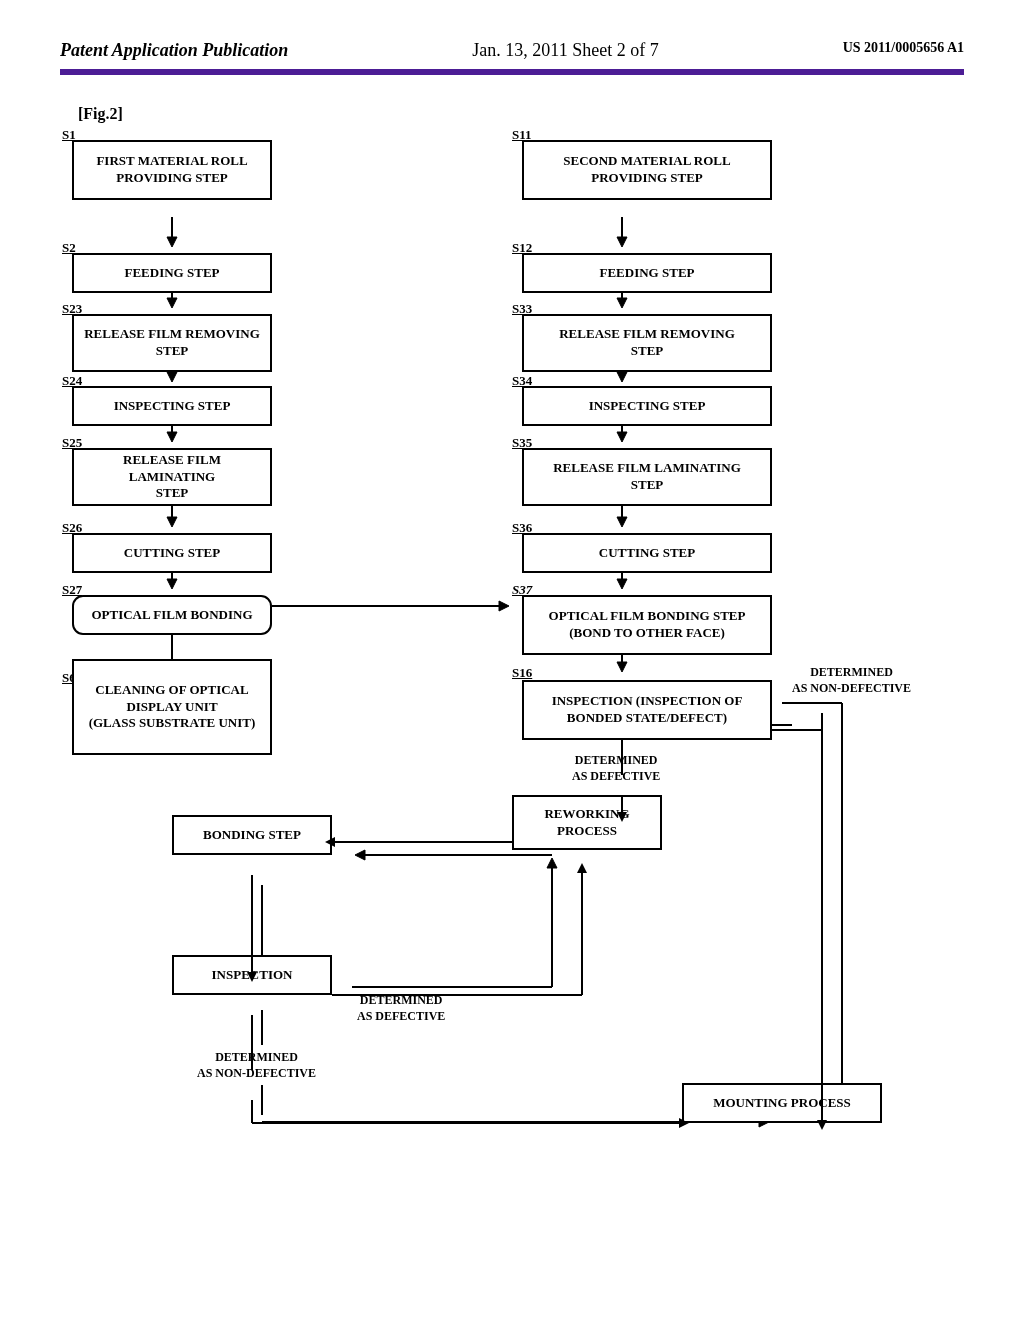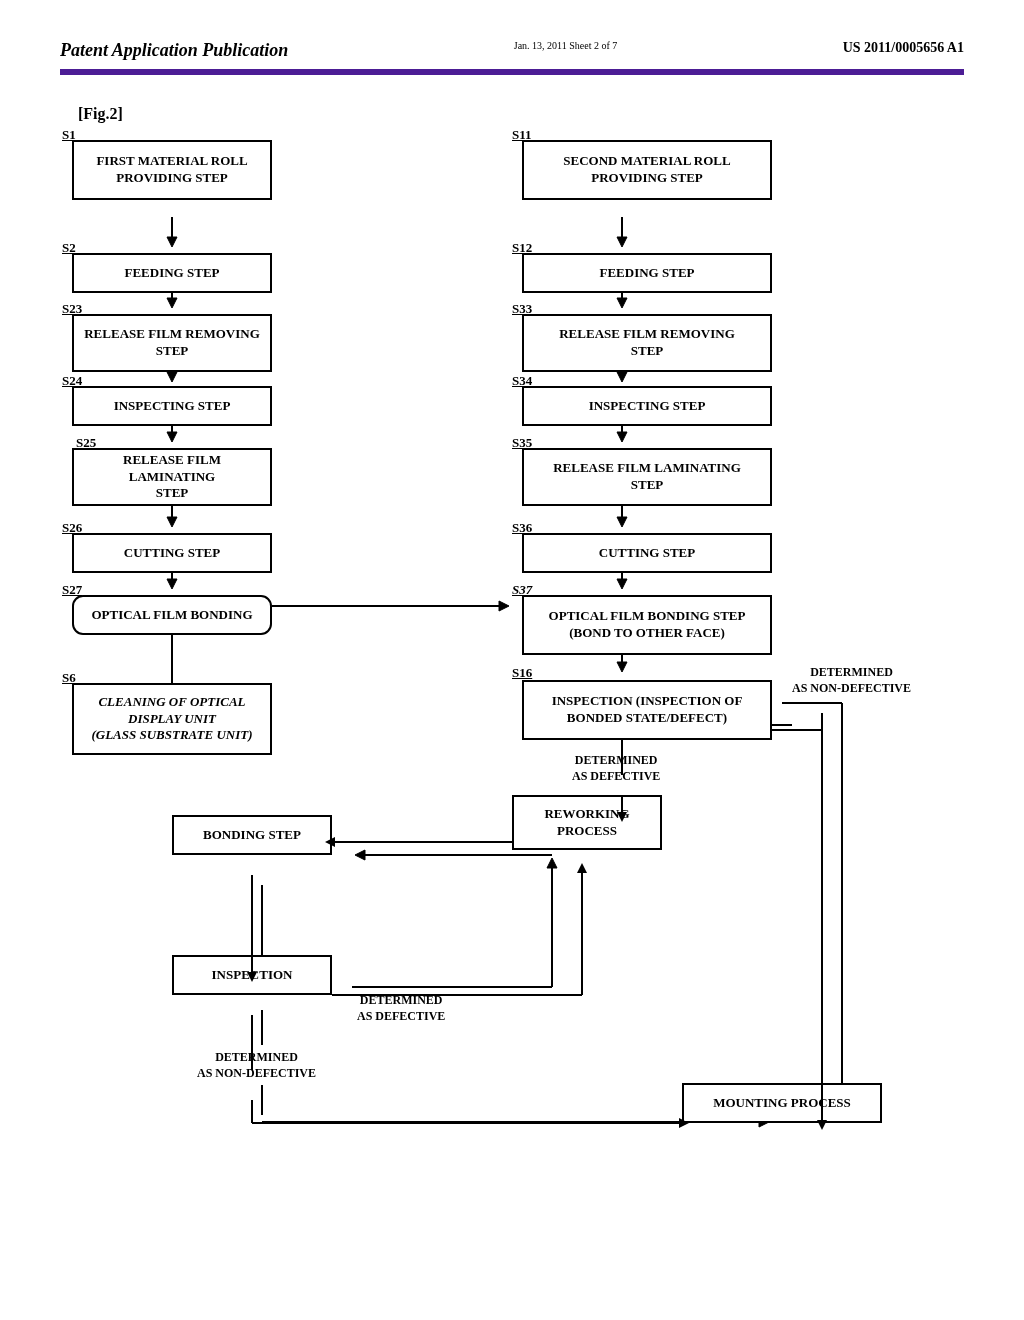--- a/index.html
+++ b/index.html
@@ -25,21 +25,21 @@
       border-bottom: 6px solid #4c1d95;
       padding-bottom: 8px;
       margin-bottom: 30px;
     }
     .header-left {
       font-size: 18px;
       font-weight: bold;
       font-style: italic;
     }
     .header-center {
-      font-size: 10px;
+      font-size: 18px;
       text-align: center;
     }
     .header-right {
       font-size: 14px;
       font-weight: bold;
     }
     .diagram-area {
       position: relative;
       width: 900px;
       margin: 0 auto;
@@ -195,41 +195,41 @@
     <div class="flow-box" style="top:209px; left:10px; width:200px; height:58px;">
       <span>RELEASE FILM REMOVING<br>STEP</span>
     </div>
 
     <div class="step-label" style="top:268px; left:0;">S24</div>
 
     <div class="flow-box" style="top:281px; left:10px; width:200px; height:40px;">
       <span>INSPECTING STEP</span>
     </div>
 
-    <div class="step-label" style="top:330px; left:0;margin-left:14px;">S25</div>
+    <div class="step-label" style="top:330px; left:0;">S25</div>
 
     <div class="flow-box" style="top:343px; left:10px; width:200px; height:58px;">
       <span>RELEASE FILM LAMINATING<br>STEP</span>
     </div>
 
     <div class="step-label" style="top:415px; left:0;">S26</div>
 
     <div class="flow-box" style="top:428px; left:10px; width:200px; height:40px;">
       <span>CUTTING STEP</span>
     </div>
 
     <div class="step-label" style="top:477px; left:0;">S27</div>
 
     <div class="flow-box" style="top:490px; left:10px; width:200px; height:40px;border-radius:11px;">
       <span>OPTICAL FILM BONDING</span>
     </div>
 
     <div class="step-label" style="top:565px; left:0;">S6</div>
 
-    <div class="flow-box" style="top:578px; left:10px; width:200px; height:72px;font-style:italic;">
+    <div class="flow-box" style="top:554px; left:10px; width:200px; height:96px;">
       <span>CLEANING OF OPTICAL<br>DISPLAY UNIT<br>(GLASS SUBSTRATE UNIT)</span>
     </div>
 
     <div class="step-label" style="top:22px; left:450px;">S11</div>
 
     <div class="flow-box" style="top:35px; left:460px; width:250px; height:60px;">
       <span>SECOND MATERIAL ROLL<br>PROVIDING STEP</span>
     </div>
 
     <div class="step-label" style="top:135px; left:450px;">S12</div>

